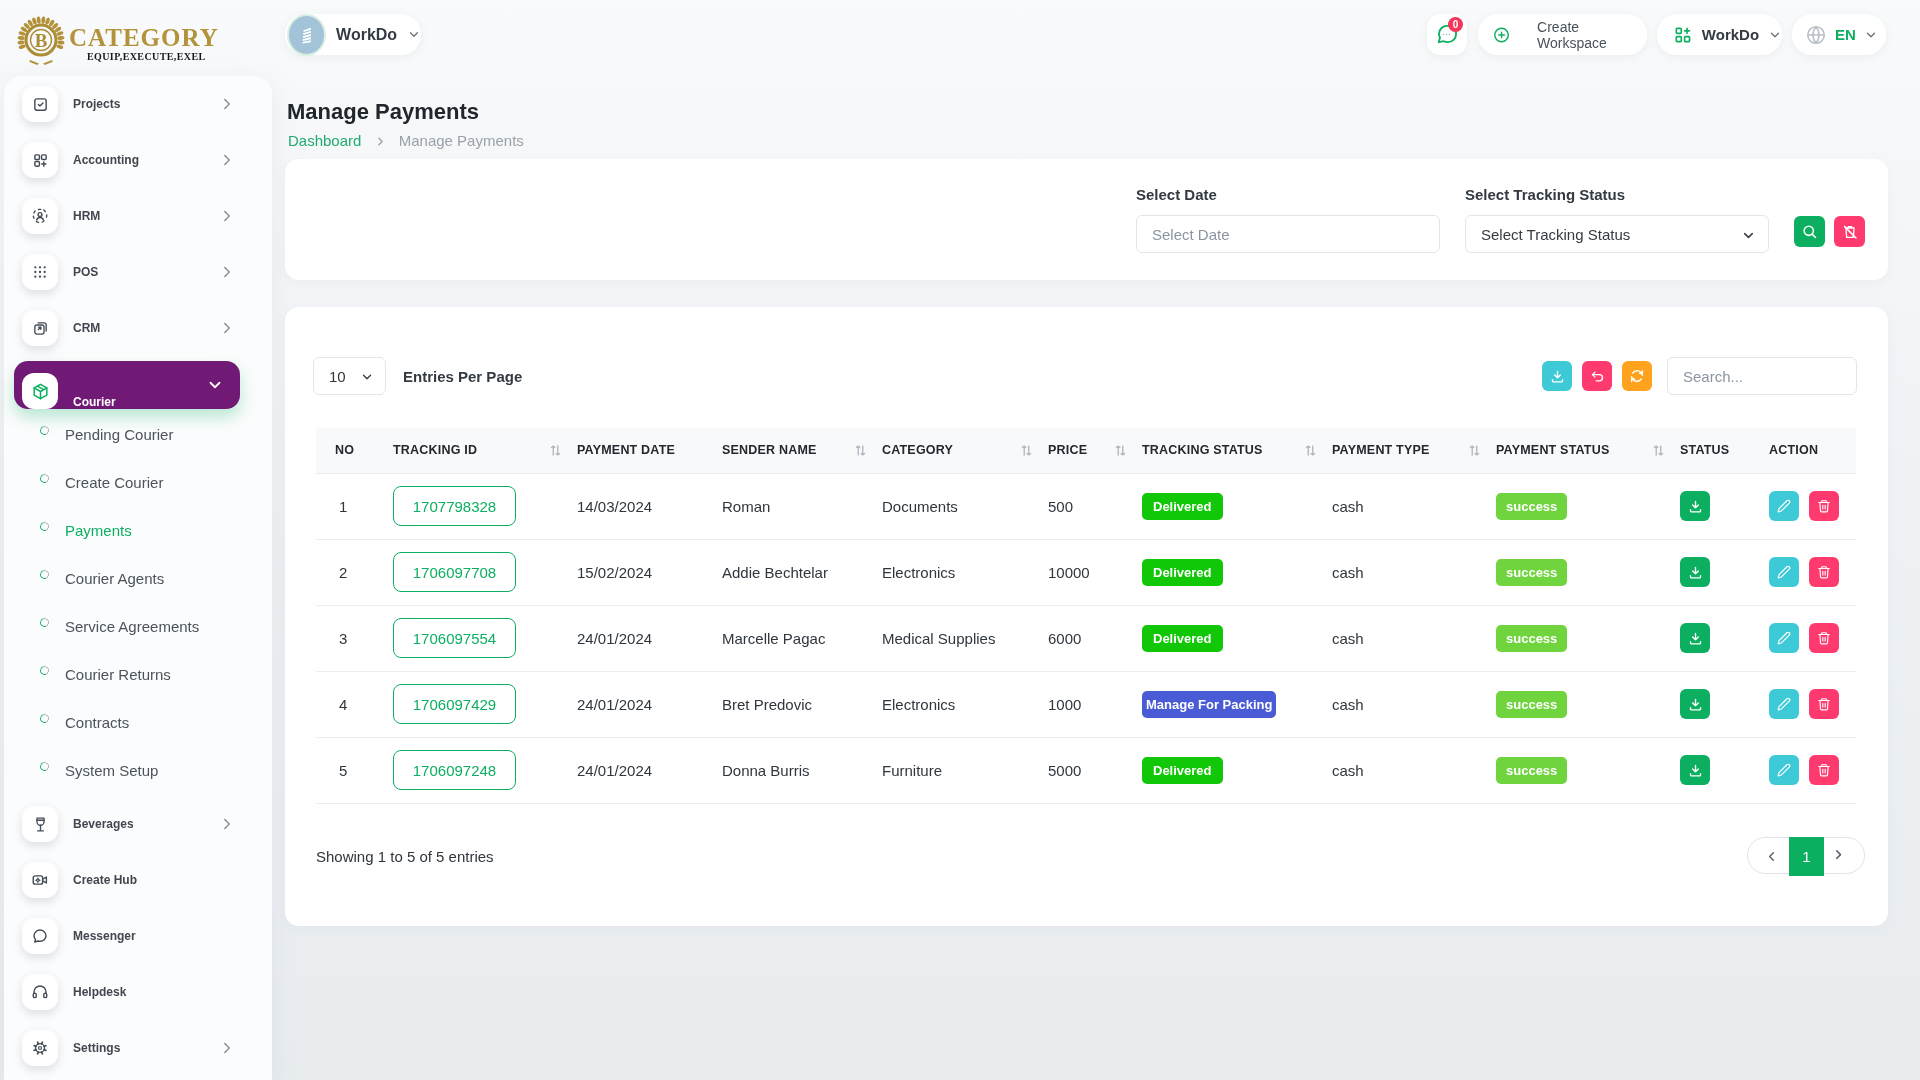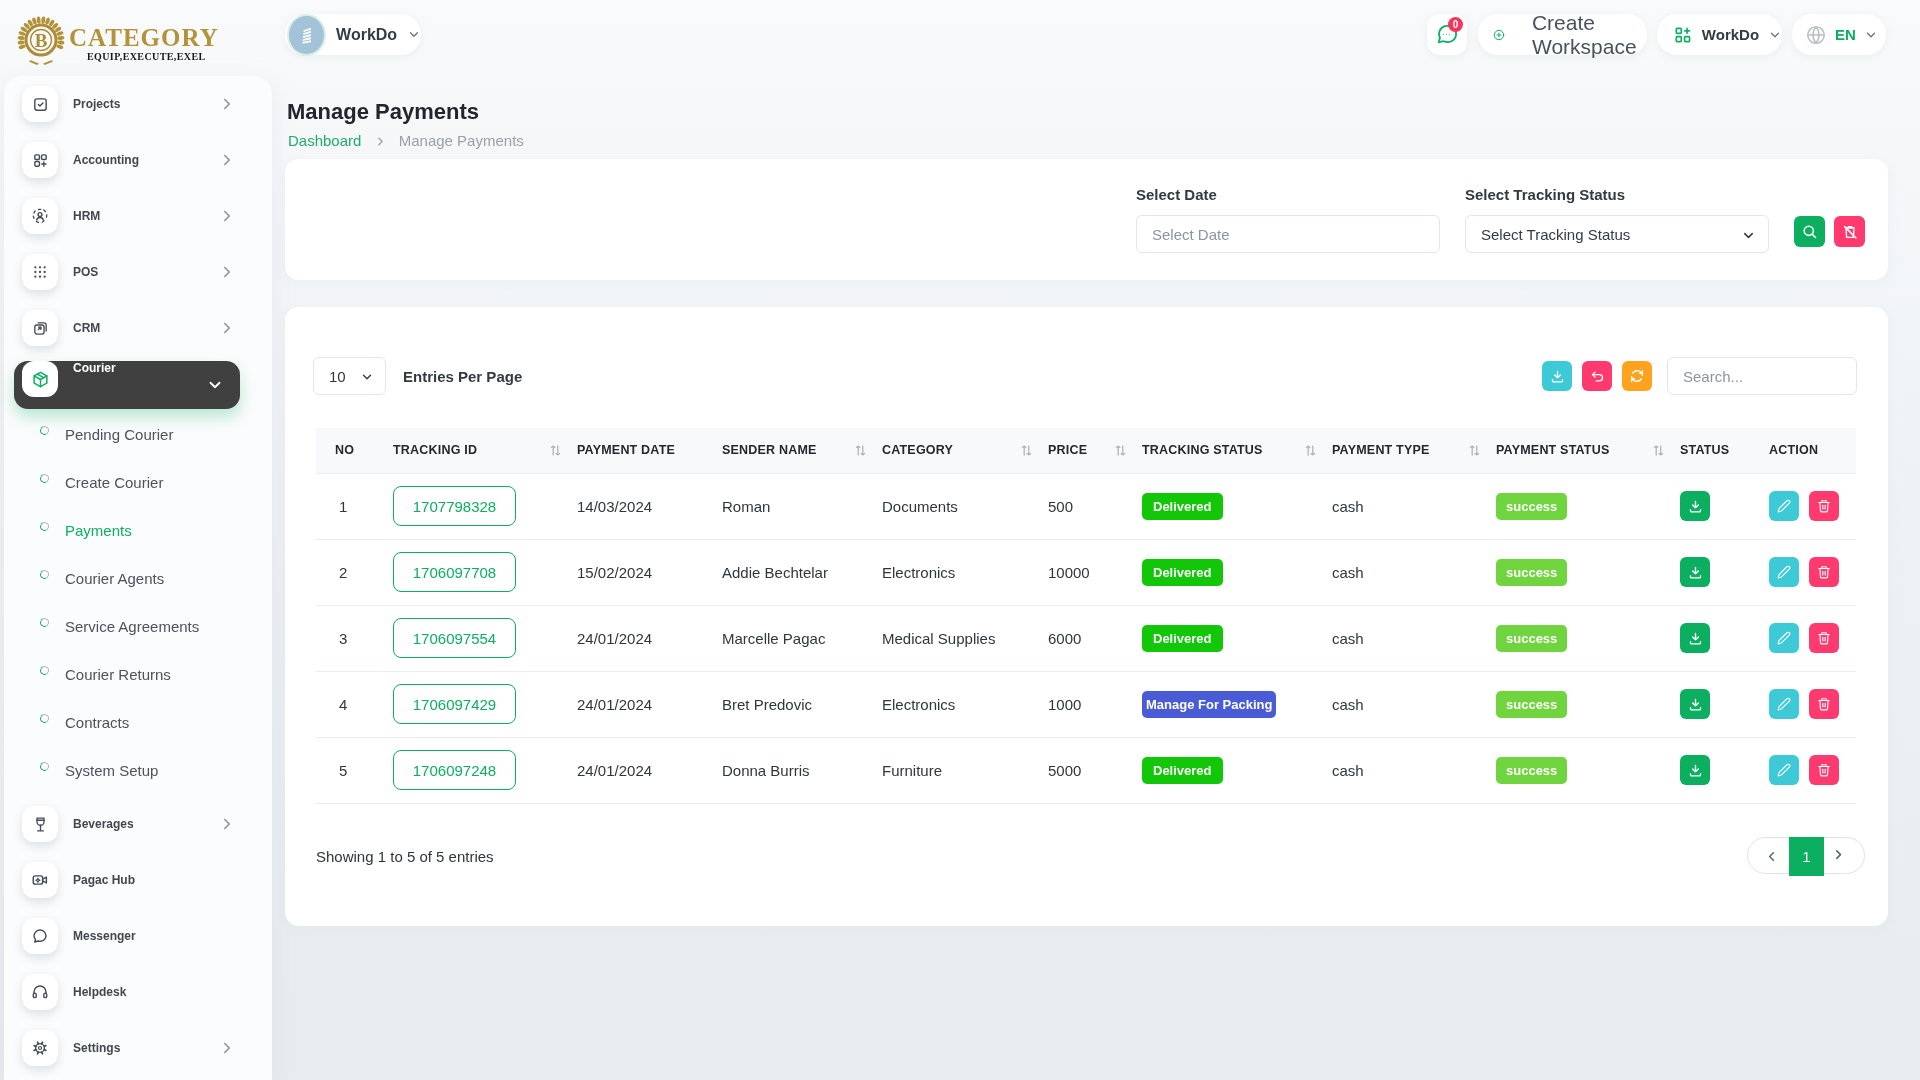--- a/index.html
+++ b/index.html
@@ -10,21 +10,21 @@
 
 #sidepanel{position:absolute;left:4px;top:76px;width:268px;height:1004px;background:#fbfcfd;border-radius:18px 18px 0 0;box-shadow:0 6px 24px rgba(170,180,192,.18)}
 .mi{position:absolute;left:22px;width:226px;height:36px;display:flex;align-items:center}
 .ibox{width:36px;height:36px;border-radius:12px;background:#fff;box-shadow:0 4px 10px rgba(150,160,175,.3);display:flex;align-items:center;justify-content:center;flex:none}
 .mlbl{margin-left:15px;font-size:12px;font-weight:700;color:#40474f}
 .mchev{position:absolute;right:12px;top:9px}
 .smi{position:absolute;left:40px;height:20px;display:flex;align-items:flex-start}
 .sdot{width:9px;height:9px;border-radius:50%;border:1.6px solid #aab1b8;border-bottom-color:#0caf60;border-left-color:#0caf60;transform:rotate(20deg);flex:none}
 .slbl{margin-left:16px;font-size:15px;color:#4c535b}
 
-#courier-active{position:absolute;left:14px;top:361px;width:226px;height:48px;background:#404040;border-radius:14px;box-shadow:0 8px 16px rgba(12,175,96,.28);display:flex;align-items:flex-start}
+#courier-active{position:absolute;left:14px;top:361px;width:226px;height:48px;background:#701a75;border-radius:14px;box-shadow:0 8px 16px rgba(12,175,96,.28);display:flex;align-items:flex-end}
 #courier-active .ibox{margin-left:8px;box-shadow:none}
 #courier-active .mlbl{color:#fff}
 
 .pill{position:absolute;top:14px;height:41px;background:#fff;border-radius:20px;box-shadow:0 2px 8px rgba(175,185,195,.16);display:flex;align-items:center}
 
 .card{position:absolute;left:285px;width:1603px;background:#fff;border-radius:14px;box-shadow:0 3px 12px rgba(180,188,198,.12)}
 .flabel{position:absolute;font-size:15px;font-weight:700;color:#333a41}
 .finput{position:absolute;height:38px;background:#fff;border:1px solid #e2e6ea;border-radius:6px;font-size:15px;color:#8b95a0;display:flex;align-items:center;padding-left:15px}
 .sqbtn{position:absolute;border-radius:6px;display:flex;align-items:center;justify-content:center}
 
@@ -231,21 +231,21 @@
     </span>
   </div>
 <div class="mi" style="top:862px">
     <span class="ibox">
       <svg width="18" height="18" viewBox="0 0 24 24" fill="none" stroke="#434c56" stroke-width="1.9" stroke-linecap="round" stroke-linejoin="round">
         <rect x="3" y="6.5" width="12.5" height="11" rx="2.5"></rect>
         <path d="M15.5 10.8l5-2.8v8l-5-2.8"></path>
         <path d="M9.2 9.5l.9 1.9 1.9.9-1.9.9-.9 1.9-.9-1.9-1.9-.9 1.9-.9z" stroke-width="1.5"></path>
       </svg>
     </span>
-    <span class="mlbl">Pagac Hub</span>
+    <span class="mlbl">Create Hub</span>
   </div>
 <div class="mi" style="top:918px">
     <span class="ibox">
       <svg width="18" height="18" viewBox="0 0 24 24" fill="none" stroke="#434c56" stroke-width="1.9" stroke-linecap="round" stroke-linejoin="round">
         <path d="M12 4a8 8 0 0 1 8 7.6c0 4.2-3.6 7.4-8 7.4a9 9 0 0 1-2.6-.4L5 20l1-3.5A7.4 7.4 0 0 1 4 11.6 8 8 0 0 1 12 4z"></path>
       </svg>
     </span>
     <span class="mlbl">Messenger</span>
   </div>
 <div class="mi" style="top:974px">
@@ -300,21 +300,21 @@
       <circle cx="14" cy="11.7" r=".6" fill="#0caf60" stroke="none"></circle>
     </svg>
   <span style="position:absolute;left:21px;top:3px;min-width:15px;height:15px;border-radius:8px;background:#f5365c;color:#fff;font-size:10px;font-weight:700;display:flex;align-items:center;justify-content:center">0</span>
 </div>
 
 <div class="pill" style="left:1478px;width:169px">
   <svg style="margin-left:15px" width="18" height="18" viewBox="0 0 24 24" fill="none" stroke="#0caf60" stroke-width="2" stroke-linecap="round">
       <circle cx="12" cy="12" r="9.5"></circle>
       <path d="M12 8v8M8 12h8"></path>
     </svg>
-  <span style="margin-left:27px;font-size:21px;color:#49525c">Create Workspace</span>
+  <span style="margin-left:27px;font-size:14px;color:#49525c">Create Workspace</span>
 </div>
 
 <div class="pill" style="left:1657px;width:125px">
   <svg style="margin-left:16px" width="20" height="20" viewBox="0 0 24 24" fill="none" stroke="#0caf60" stroke-width="2" stroke-linecap="round">
       <rect x="4" y="4" width="6" height="6" rx="1"></rect>
       <rect x="4" y="14" width="6" height="6" rx="1"></rect>
       <rect x="14" y="14" width="6" height="6" rx="1"></rect>
       <path d="M17 4v6M14 7h6"></path>
     </svg>
   <span style="margin-left:9px;font-size:15px;font-weight:700;color:#343b43">WorkDo</span>

